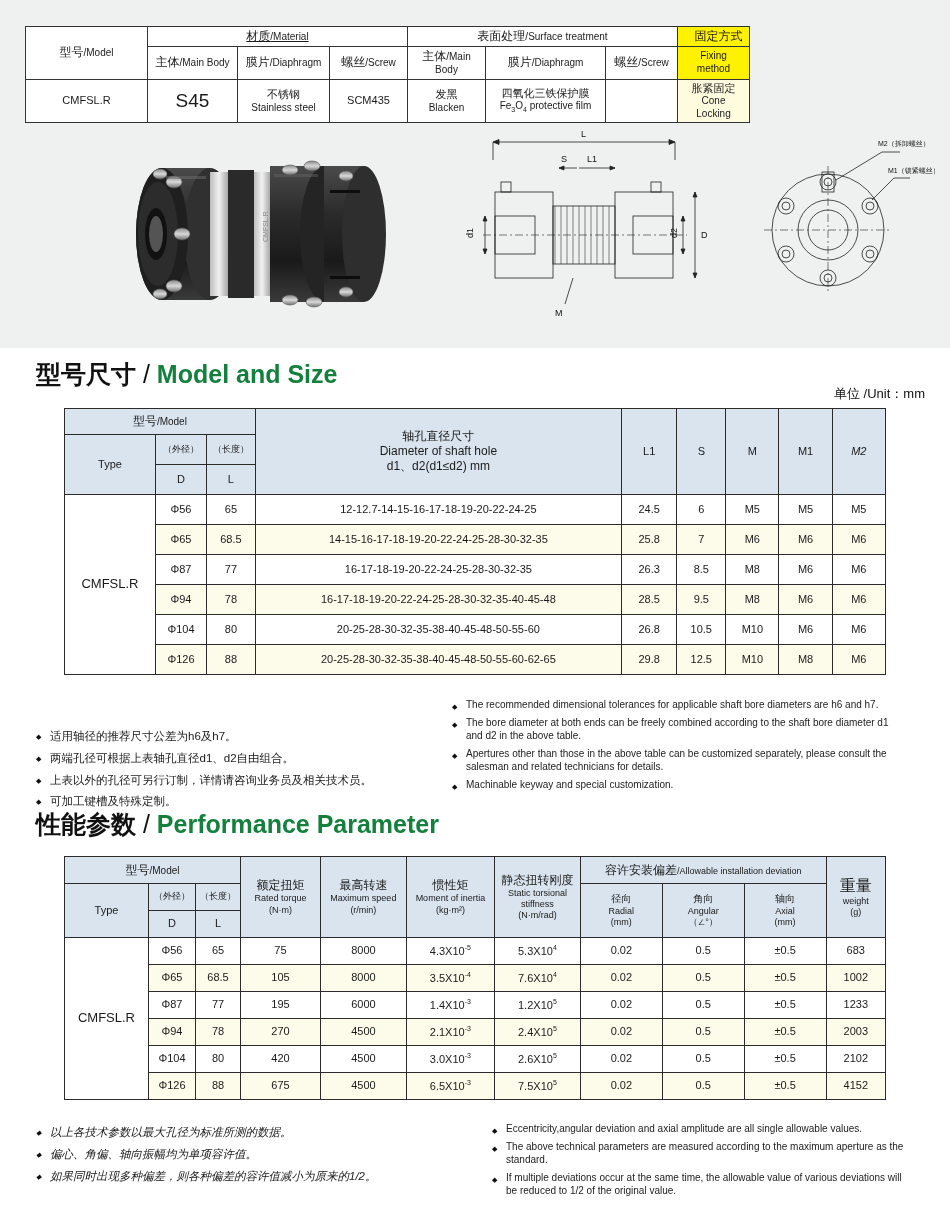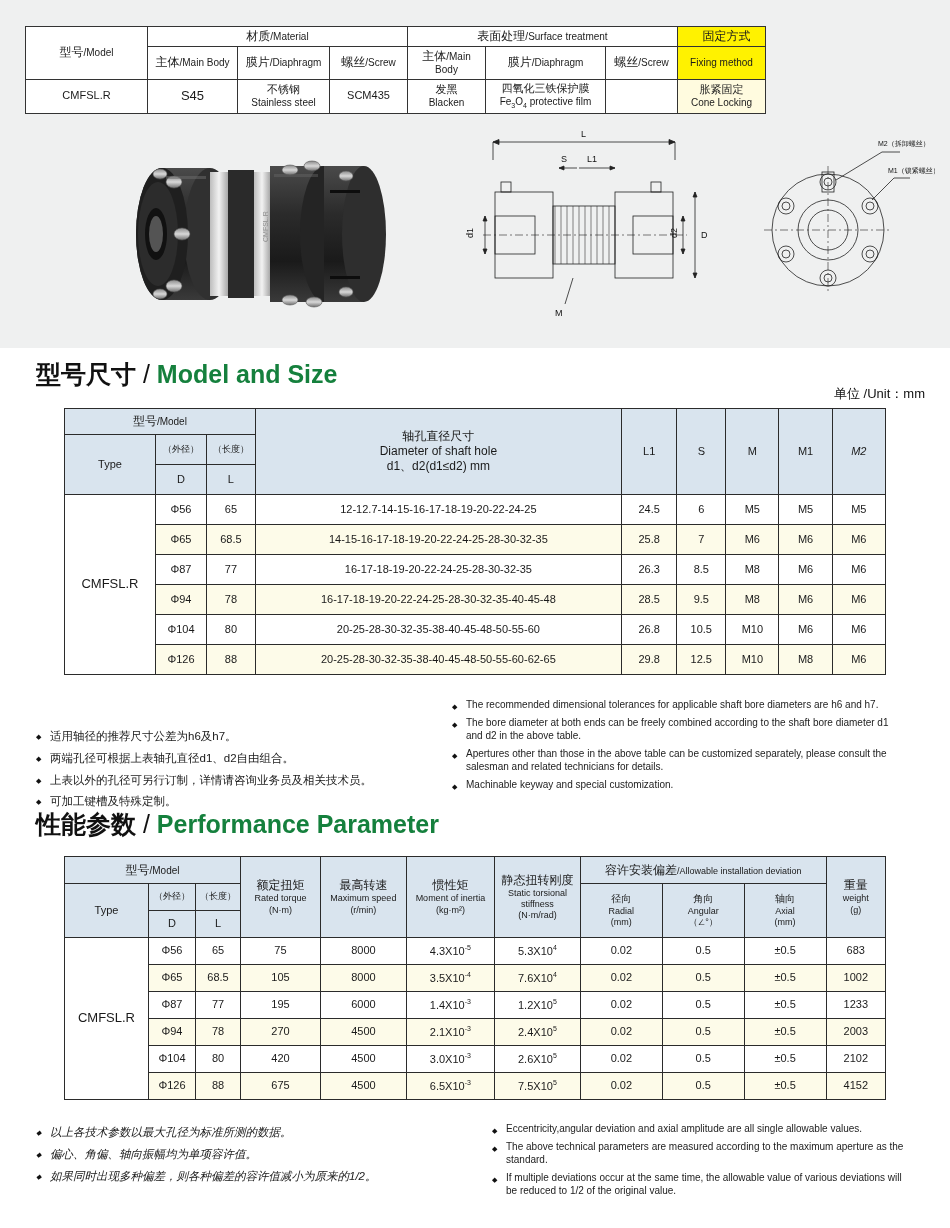--- a/index.html
+++ b/index.html
@@ -107,27 +107,27 @@
 <body>
 
 <div class="top-band"></div>
 
 <table class="spec-table">
   <tbody>
       <tr>
     <td class="hdr" rowspan="2" style="width:122px;height:28px;">
       <span class="cn">型号</span><span class="en">/Model</span>
     </td>
-    <td class="hdr" colspan="3" style="width:245px;">
+    <td class="hdr" colspan="3" style="width:245px;text-decoration:underline;">
       <span class="cn">材质</span><span class="en">/Material</span>
     </td>
     <td class="hdr" colspan="3" style="width:245px;">
       <span class="cn">表面处理</span><span class="en">/Surface treatment</span>
     </td>
-    <td class="yellow-hdr" rowspan="1" style="width:88px;padding-left:16px;">
+    <td class="yellow-hdr" rowspan="1" style="width:72px;padding-left:16px;">
       <span>固定方式</span>
     </td>
   </tr>
   <tr>
     <td class="sub" style="width:90px;">
       <span class="cn">主体</span><span class="en">/Main Body</span>
     </td>
     <td class="sub" style="width:92px;">
       <span class="cn">膜片</span><span class="en">/Diaphragm</span>
     </td>
@@ -142,21 +142,21 @@
     </td>
     <td class="sub" style="width:72px;">
       <span class="cn">螺丝</span><span class="en">/Screw</span>
     </td>
     <td class="yellow-hdr" style="font-size:10px;">
       <span>Fixing method</span>
     </td>
   </tr>
   <tr>
     <td style="height:34px;"><span class="val-cn">CMFSL.R</span></td>
-    <td><span style="font-size:13px;">S45</span></td>
+    <td><span style="font-size:19px;">S45</span></td>
     <td>
       <div class="val-cn">不锈钢</div>
       <div class="val-en">Stainless steel</div>
     </td>
     <td><span class="val-cn">SCM435</span></td>
     <td>
       <div class="val-cn">发黑</div>
       <div class="val-en">Blacken</div>
     </td>
     <td>
@@ -478,21 +478,21 @@
     </td>
     <td rowspan="3" style="width:84px;">
       <div style="font-size:12px;">静态扭转刚度</div>
       <div class="small">Static torsional stiffness</div>
       <div class="small">(N·m/rad)</div>
     </td>
     <td colspan="3" style="width:240px;">
       <span style="font-size:12px;">容许安装偏差</span><span class="small">/Allowable installation deviation</span>
     </td>
     <td rowspan="3" style="width:58px;">
-      <div style="font-size:12px;">重量</div>
+      <div style="font-size:16px;">重量</div>
       <div class="small">weight</div>
       <div class="small">(g)</div>
     </td>
   </tr>
   <tr class="headrow">
     <td rowspan="2" style="width:82px;">Type</td>
     <td class="small" style="width:46px;height:22px;">（外径）</td>
     <td class="small" style="width:44px;">（长度）</td>
     <td rowspan="2" style="width:80px;">
       <div class="mid">径向</div>

